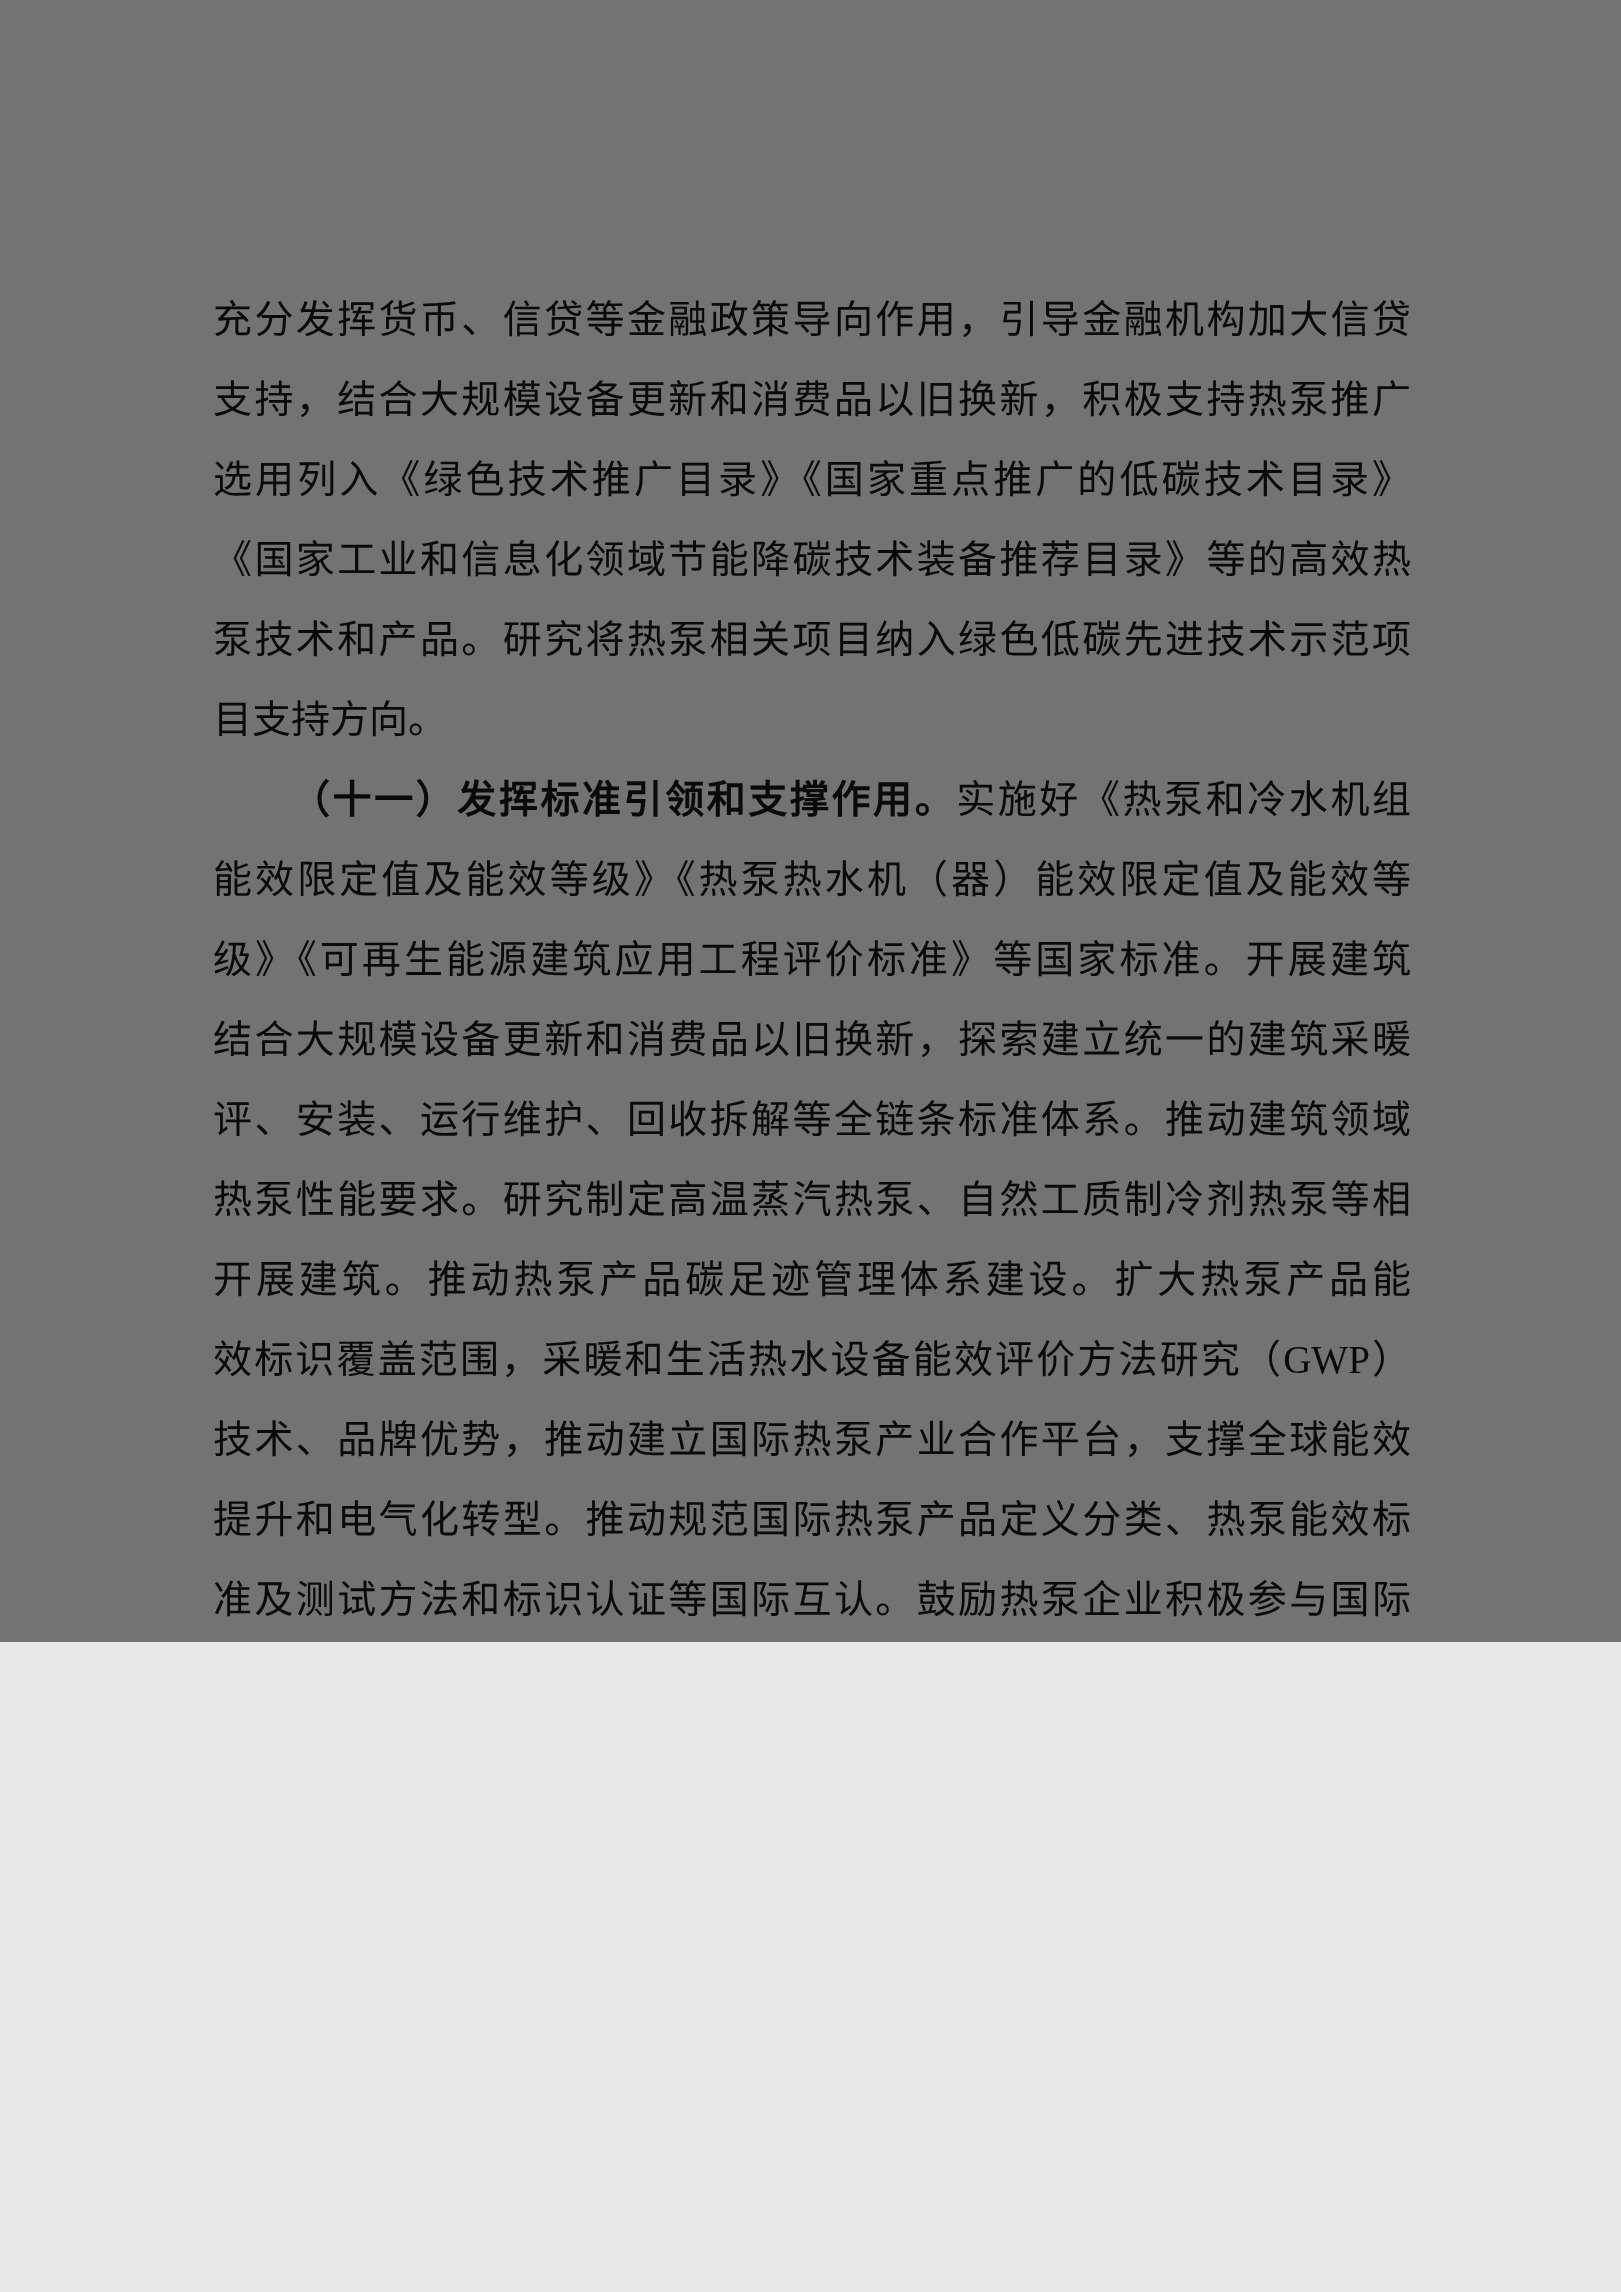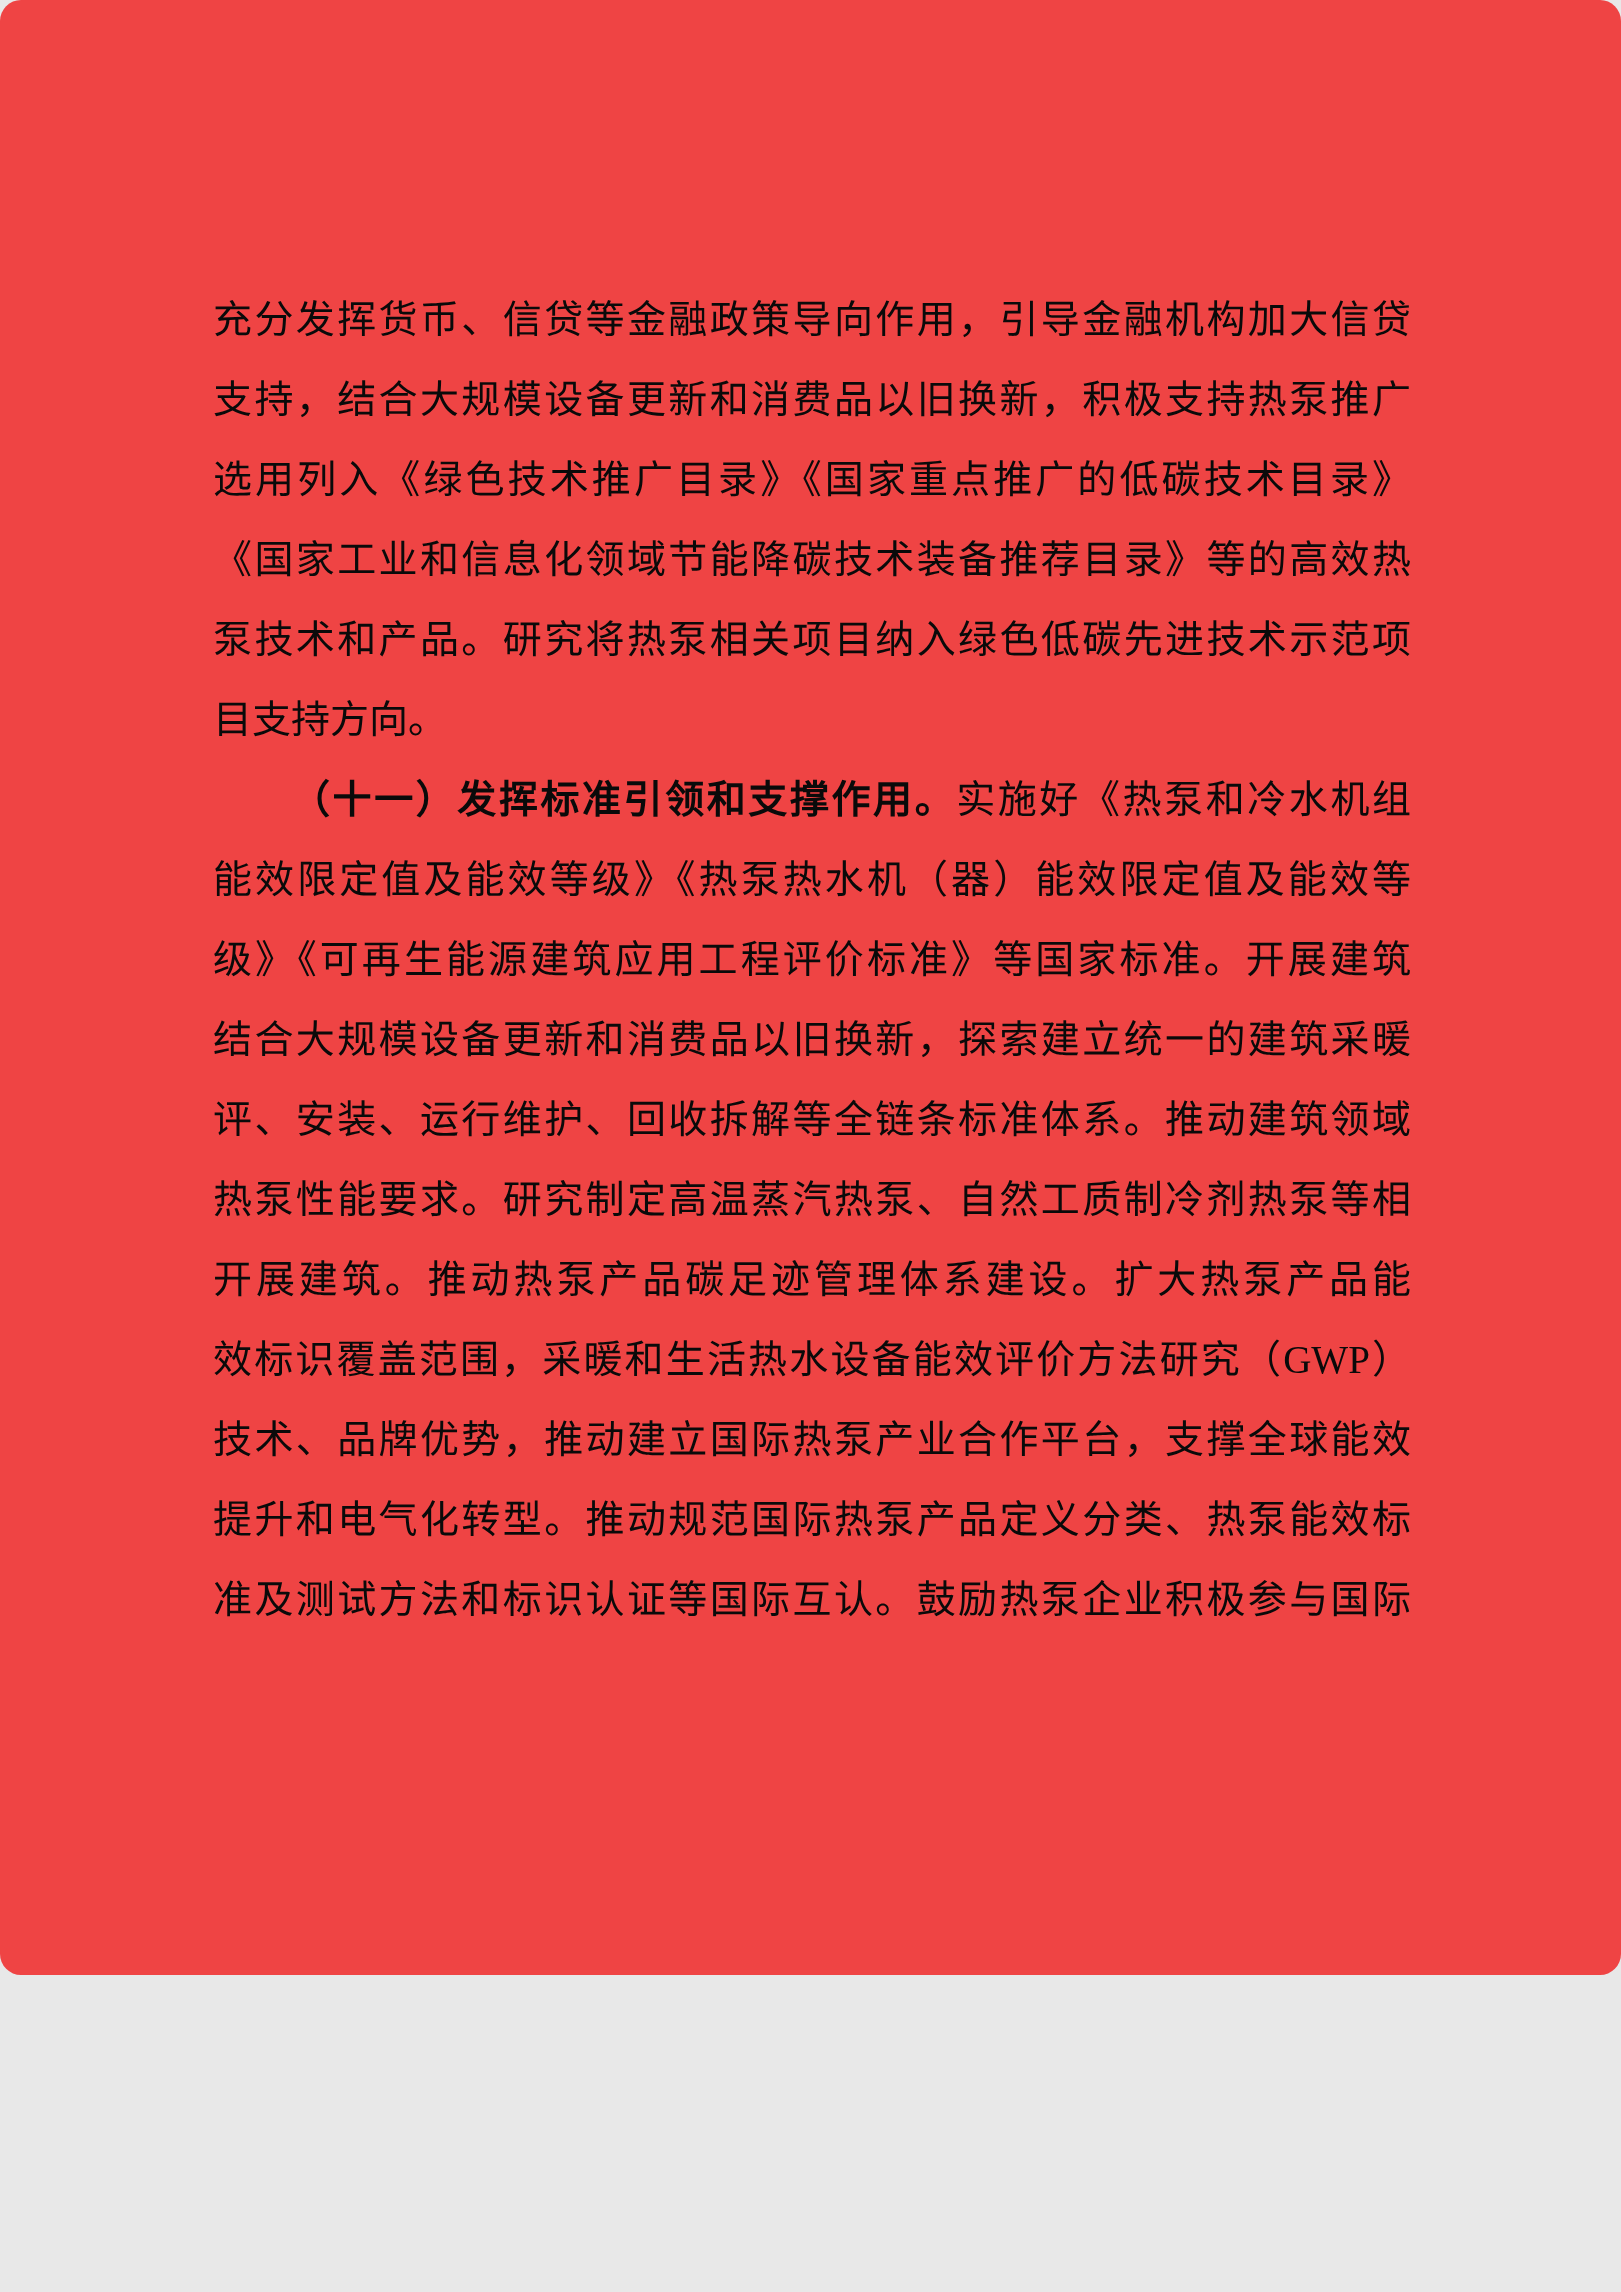--- a/index.html
+++ b/index.html
@@ -3,26 +3,25 @@
 <meta charset="utf-8">
 <style>
   html, body {
     margin: 0;
     padding: 0;
     background: #e8e8e8;
   }
   .page {
     position: relative;
     width: 1621px;
-    height: 1975px;
-    background: #ef4444;
+    height: 1642px;
+    background: #737373;
     font-family: "Liberation Serif", serif;
     color: #0a0a0a;
     overflow: hidden;
-    border-radius: 21px;
   }
   .text-body {
     position: absolute;
     left: 213px;
     top: 280px;
     width: 1198px;
   }
   .line {
     height: 80px;
     line-height: 80px;

